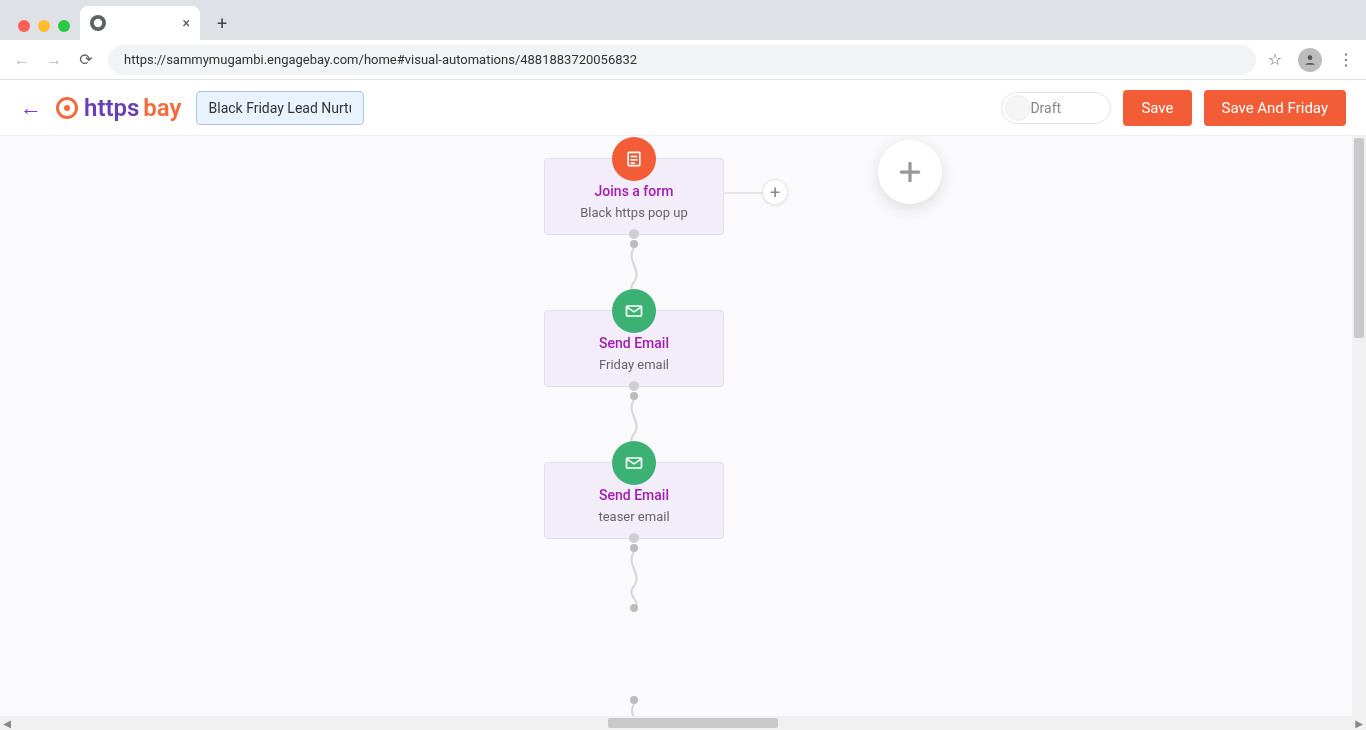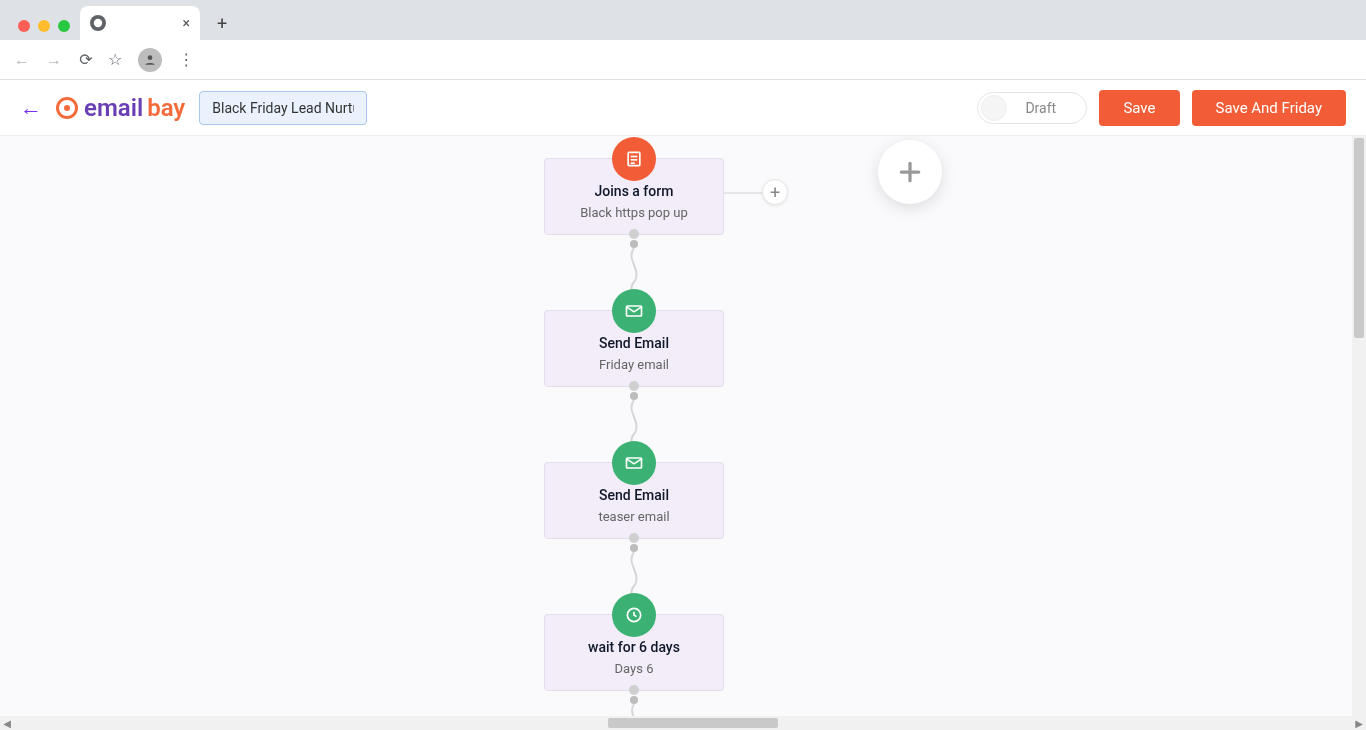--- a/index.html
+++ b/index.html
@@ -31,29 +31,29 @@
 .back-arrow { color: #7b2ff2; font-size: 22px; cursor: pointer; font-weight:bold;}
 .logo { font-size: 24px; font-weight: 600; display: flex; align-items: center; gap: 4px; }
 .logo .target { width: 22px; height: 22px; border-radius: 50%; border: 3px solid #f36b3b; display:inline-flex; align-items:center; justify-content:center; position:relative; margin-right:2px;}
 .logo .target::after{content:""; width:6px; height:6px; background:#f36b3b; border-radius:50%; position:absolute;}
 .logo .p1 { color: #6a3fb5; }
 .logo .p2 { color: #f36b3b; }
 .name-input { border: 1px solid #a9c7ec; background: #eaf3fd; border-radius: 4px; height: 34px; padding: 0 12px; font-size: 14px; color: #333; width: 168px; }
 .header-right { margin-left: auto; display: flex; align-items: center; gap: 12px; }
 .toggle-wrap { width: 110px; height: 32px; border: 1px solid #e5e5e5; border-radius: 16px; display: flex; align-items: center; position: relative; background:#fff; font-size:14px; color:#888;}
 .toggle-wrap .knob { width: 26px; height: 26px; border-radius: 50%; background: #f5f5f5; border:1px solid #eee; position: absolute; left: 3px; top: 2px; }
-.toggle-wrap .tlabel { position:absolute; left:47px;}
-.btn { border: none; border-radius: 4px; height: 36px; padding: 0 24px; font-size: 15px; color: #fff; cursor: pointer; background: #f25c36; }
+.toggle-wrap .tlabel { position:absolute; left:28px;}
+.btn { border: none; border-radius: 4px; height: 36px; padding: 0 18px; font-size: 15px; color: #fff; cursor: pointer; background: #f25c36; }
 
 
 .canvas-wrap { position: relative; height: 594px; background: #fafafc; overflow: auto; }
 .canvas { position: relative; width: 100%; height: 760px; }
 
 .node { position: absolute; width: 180px; background: #f2edf8; border: 1px solid #e3dced; border-radius: 4px; text-align: center; padding: 24px 10px 14px 10px; box-shadow: 0 0 0 rgba(0,0,0,0); }
-.node .title { font-size: 14px; font-weight: 500; color: #0f172a; margin-bottom: 6px; }
+.node .title { font-size: 14px; font-weight: 500; color: #a21caf; margin-bottom: 6px; }
 .node .sub { font-size: 13px; color: #666; }
 .node-icon { position: absolute; width: 44px; height: 44px; border-radius: 50%; left: 50%; top: -22px; transform: translateX(-50%); display: flex; align-items: center; justify-content: center; color: #fff; }
 .ic-orange { background: #f25c36; }
 .ic-green { background: #3bb273; }
 
 .port { position: absolute; width: 10px; height: 10px; border-radius: 50%; background: #cfcfcf; left: 50%; transform: translateX(-50%);}
 .port-bottom { bottom: -5px; }
 
 .add-side { position: absolute; width: 26px; height: 26px; border-radius: 50%; background: #fff; border: 1px solid #e5e5e5; display: flex; align-items: center; justify-content: center; color: #888; font-size: 18px; cursor: pointer; box-shadow: 0 1px 3px rgba(0,0,0,0.08);}
 
@@ -95,38 +95,41 @@
           </svg>
       </span>
       <span class="close">×</span>
     </div>
     <div class="new-tab">+</div>
   </div>
   <div class="addr-bar">
     <span class="nav-icon disabled">←</span>
     <span class="nav-icon disabled">→</span>
     <span class="nav-icon">⟳</span>
+    <div class="url-box">
+      <input value="https://sammymugambi.engagebay.com/home#visual-automations/4881883720056832" style="">
+    </div>
     <div class="addr-right">
       <span>☆</span>
       <span class="avatar-circle">
         <svg viewBox="0 0 24 24" width="14" height="14" fill="#555">
             <circle cx="12" cy="8" r="4"></circle>
             <path d="M4 20c0-4 16-4 16 0"></path>
           </svg>
       </span>
       <span>⋮</span>
     </div>
   </div>
 </div>
 
 <div class="app-header">
   <span class="back-arrow">←</span>
   <span class="logo">
     <span class="target"></span>
-    <span class="p1">email</span>
+    <span class="p1">https</span>
       <span class="p2">bay</span>
   </span>
   <input class="name-input" value="Black Friday Lead Nurturing" style="">
   <div class="header-right">
     <div class="toggle-wrap">
       <div class="knob"></div>
       <span class="tlabel">Draft</span>
     </div>
     <button class="btn">Save</button>
     <button class="btn">Save And Friday</button>
@@ -200,31 +203,20 @@
     </div>
 
     <div class="connector" style="left:634px; top:408px; height:68px;">
       <svg viewBox="0 0 30 68">
           <circle class="conn-dot" cx="15" cy="4" r="4"></circle>
           <path class="conn-path" d="M15 8 C 6 20, 24 30, 15 42 C 6 52, 24 58, 15 64"></path>
           <circle class="conn-dot" cx="15" cy="64" r="4"></circle>
         </svg>
     </div>
 
-    <div class="node" style="left:544px; top:478px;">
-      <div class="node-icon ic-green">
-        <svg viewBox="0 0 24 24" width="20" height="20" fill="none" stroke="#fff" stroke-width="2">
-            <circle cx="12" cy="12" r="8"></circle>
-            <path d="M12 8v4l3 2"></path>
-          </svg>
-      </div>
-      <div class="title">wait for 6 days</div>
-      <div class="sub">Days 6</div>
-      <div class="port port-bottom"></div>
-    </div>
 
     <div class="connector" style="left:634px; top:560px; height:40px;">
       <svg viewBox="0 0 30 40">
           <circle class="conn-dot" cx="15" cy="4" r="4"></circle>
           <path class="conn-path" d="M15 8 C 8 18, 22 26, 15 36"></path>
         </svg>
     </div>
 
   </div>
 

